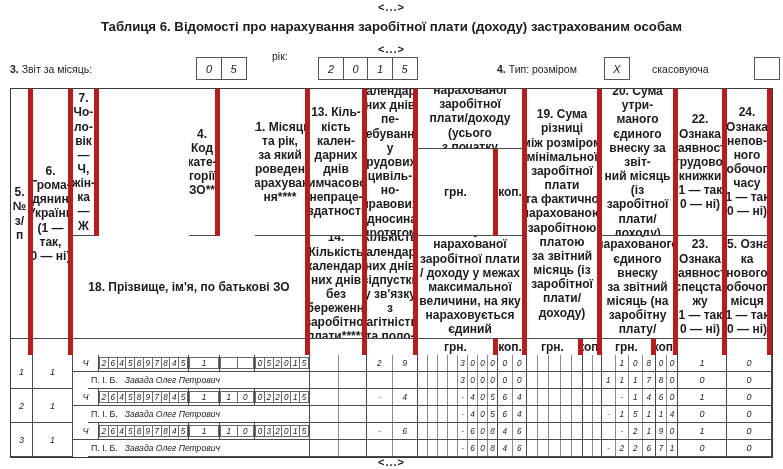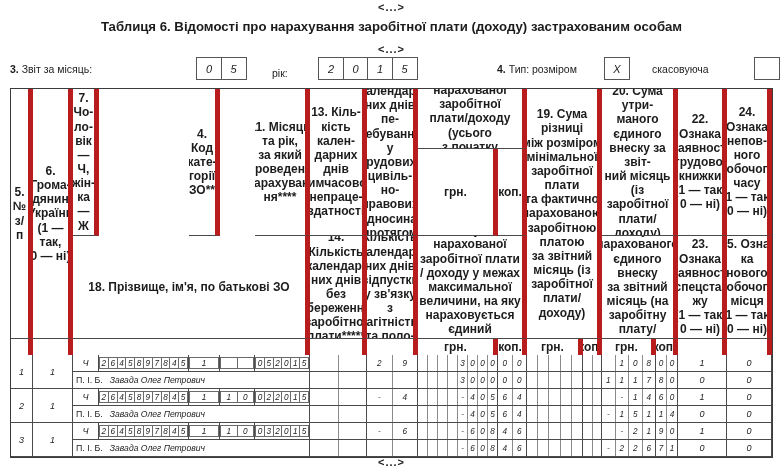--- a/index.html
+++ b/index.html
@@ -36,42 +36,42 @@
   
   .bxf { display:flex; height:100%; width:100%; }
   .bxf .dbx { flex:1; border-left:1px solid #8a8a8a; display:flex; align-items:center;
               justify-content:center; font-style:italic; font-size:8.2px; box-sizing:border-box; }
   .bxf .dbx:first-child { border-left:none; }
   .bxi { display:flex; height:12px; margin:2px 0; border:1px solid #6a6a6a; box-sizing:border-box; }
   .bxi .dbx { flex:1; border-left:1px solid #6a6a6a; display:flex; align-items:center;
               justify-content:center; font-style:italic; font-size:8.2px; box-sizing:border-box; }
   .bxi .dbx:first-child { border-left:none; }
 
-  .namec { display:flex; align-items:center; padding-left:3px; }
+  .namec { display:flex; align-items:center; padding-left:3px;margin-left:15px; }
   .piblab { font-size:8.8px; }
   .pibname { font-style:italic; font-size:8.6px; margin-left:7px; white-space:nowrap; }
 </style>
 </head>
 <body>
 
 <div class="page">
 
   <div class="cline ellipsis" style="top:1px">&lt;...&gt;</div>
   <div class="cline title" style="top:19px">Таблиця 6. Відомості про нарахування заробітної плати (доходу) застрахованим особам</div>
   <div class="cline ellipsis" style="top:43px">&lt;...&gt;</div>
 
   <div class="meta-label" style="left:10px; top:63px">
     <span class="bnum">3.</span>
     <span>Звіт за місяць:</span>
   </div>
   <div class="metaboxes" style="left:196px; top:57px">
       <span class="mb">0</span>
       <span class="mb">5</span>
     </div>
-  <div class="meta-label" style="left:272px; top:67px">рік:</div>
+  <div class="meta-label" style="left:272px; top:50px">рік:</div>
   <div class="metaboxes" style="left:318px; top:57px">
       <span class="mb">2</span>
       <span class="mb">0</span>
       <span class="mb">1</span>
       <span class="mb">5</span>
     </div>
   <div class="meta-label" style="left:497px; top:63px">
     <span class="bnum">4.</span>
     <span>Тип: розміром</span>
   </div>

